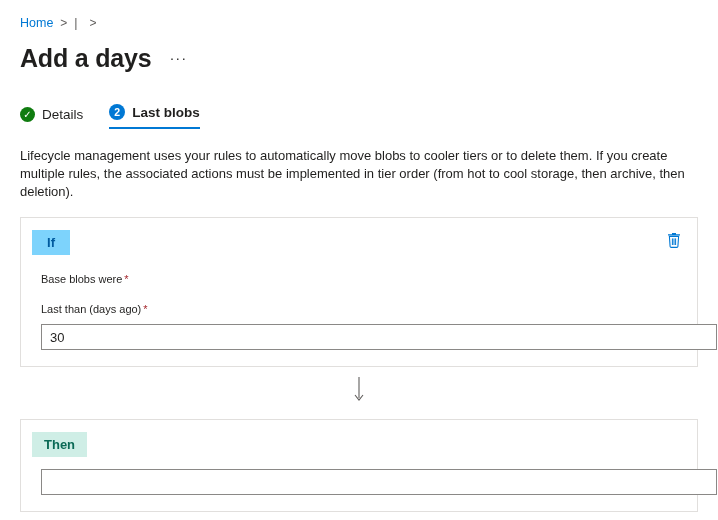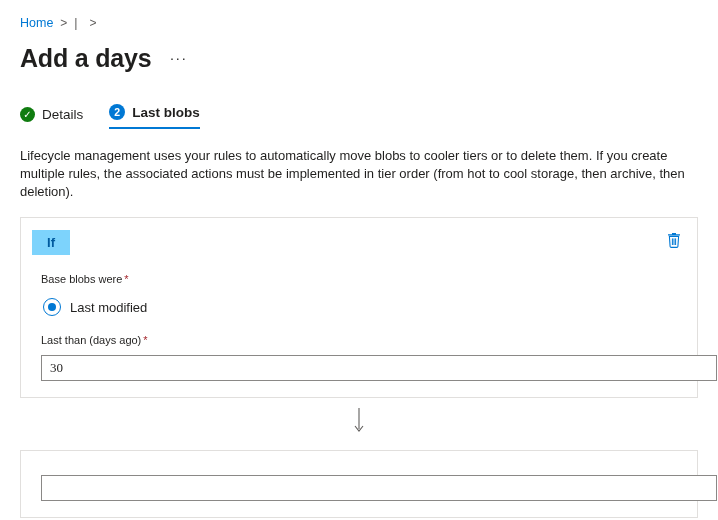--- a/index.html
+++ b/index.html
@@ -208,21 +208,21 @@
     color: #201f1e;
   }
   .text-input {
     display: block;
     width: 676px;
     height: 26px;
     box-sizing: border-box;
     margin-top: 9px;
     margin-left: 9px;
     border: 1px solid #8a8886;
-    font-family: Liberation Serif, serif;
+    font-family: Liberation Sans, sans-serif;
     font-size: 13px;
     color: #201f1e;
     padding: 0 8px;
     background: #fff;
     outline: none;
   }
   .arrow-down {
     display: flex;
     justify-content: center;
     margin-top: 10px;
@@ -287,41 +287,40 @@
           <path d="M2.4 4.4h9.2l-0.7 10.1a1 1 0 0 1-1 0.9H4.1a1 1 0 0 1-1-0.9L2.4 4.4z" fill="none" stroke="#0078d4" stroke-width="1.1"></path>
           <path d="M5.4 6.4v6.6M7 6.4v6.6M8.6 6.4v6.6" stroke="#0078d4" stroke-width="1"></path>
         </svg>
       </span>
     </div>
 
     <div class="field-label">
       <span>Base blobs were</span><span class="req">*</span>
     </div>
 
-    <div class="radio-row">
-      <span class="radio checked"></span>
-      <span class="radio-label">Last modified</span>
-    </div>
 
 
     <div class="field-label">
       <span>Last than (days ago)</span><span class="req">*</span>
     </div>
 
     <input class="text-input" type="text" value="30" style="">
   </div>
 
   <div class="arrow-down">
     <svg width="14" height="26" viewBox="0 0 14 26" aria-hidden="true">
       <path d="M7 0v21" stroke="#605e5c" stroke-width="1.1" fill="none"></path>
       <path d="M3 18l4 5 4-5" stroke="#605e5c" stroke-width="1.1" fill="none"></path>
     </svg>
   </div>
 
   <div class="card">
+    <div class="card-head">
+      <span class="chip then">Then</span>
+    </div>
     <div class="select-wrap">
       <div class="select-box">
         
       </div>
 
     </div>
   </div>
 
 </div>
 

